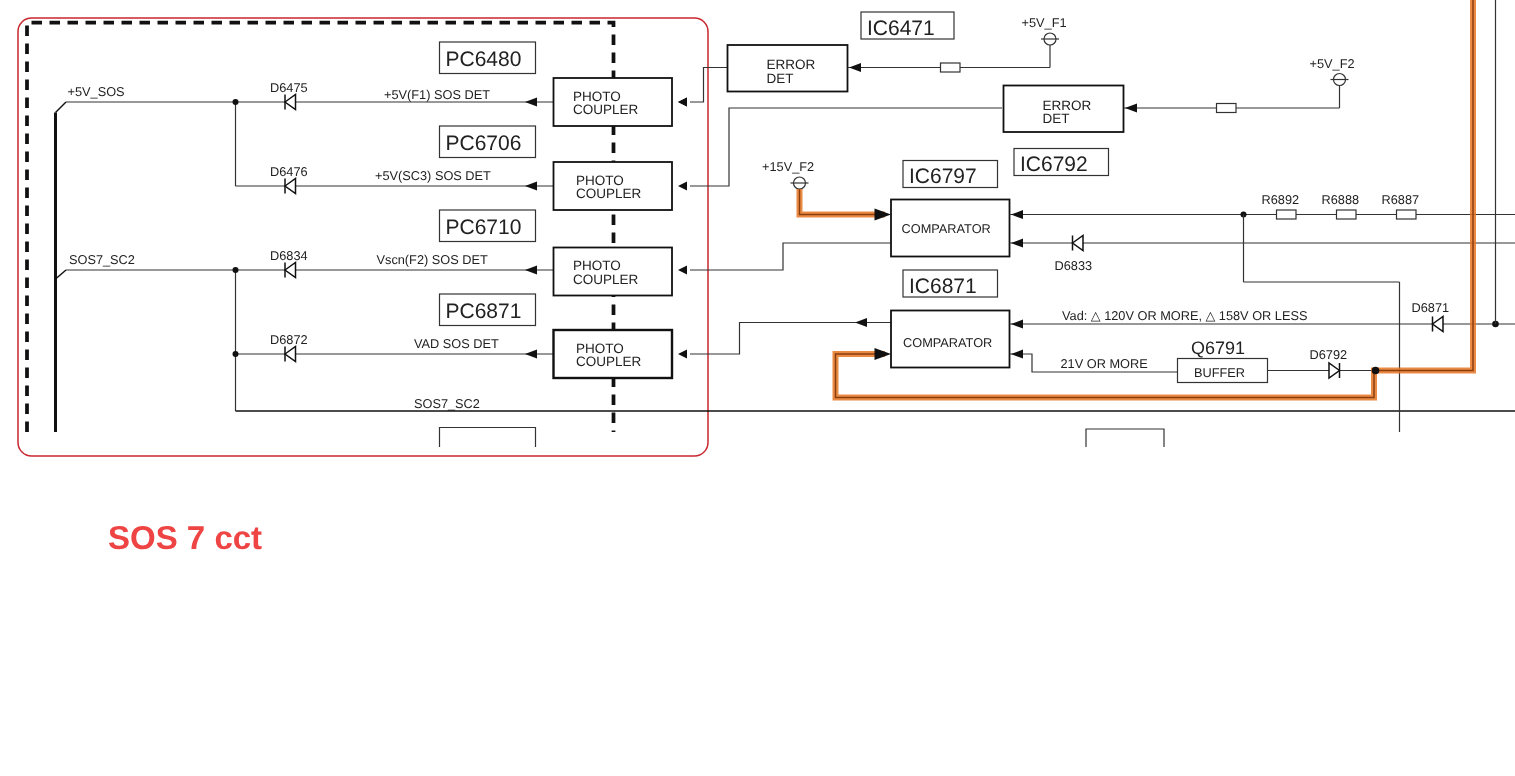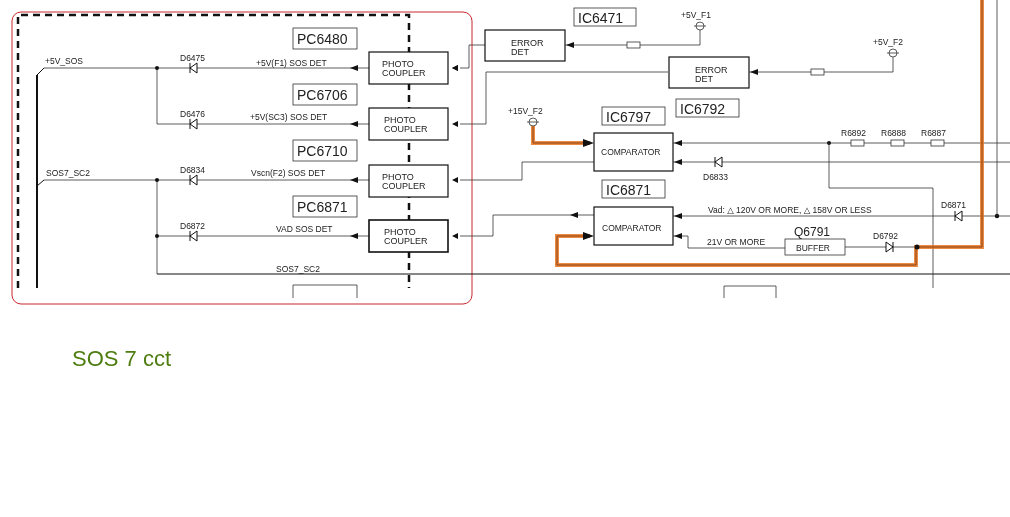--- a/index.html
+++ b/index.html
@@ -3,21 +3,21 @@
 <meta charset="utf-8">
 <style>
   html, body { margin:0; padding:0; background:#ffffff; }
   body { width:1010px; height:517px; position:relative; overflow:hidden; font-family:"Liberation Sans", sans-serif; }
   svg { position:absolute; left:0; top:0; }
   .t { font-family:"Liberation Sans", sans-serif; fill:#222; }
   .sm { font-size:8.5px; }
   .md { font-size:9px; }
   .lbl { font-size:14px; }
   .q { font-size:12px; }
-  .caption { position:absolute; left:72px; top:346px; color:#4d7c0f; font-weight:normal; font-size:22px; font-family:"Liberation Sans", sans-serif; }
+  .caption { position:absolute; left:72px; top:346px; color:#ef4444; font-weight:bold; font-size:22px; font-family:"Liberation Sans", sans-serif; }
 </style>
 </head>
 <body>
 
 <svg width="1010" height="517" viewBox="0 0 1010 517">
   <defs>
     <marker id="arr" viewBox="0 0 10 10" refX="9" refY="5" markerWidth="8" markerHeight="8" orient="auto-start-reverse">
       <path d="M0,0 L10,5 L0,10 z" fill="#111"></path>
     </marker>
   </defs>

